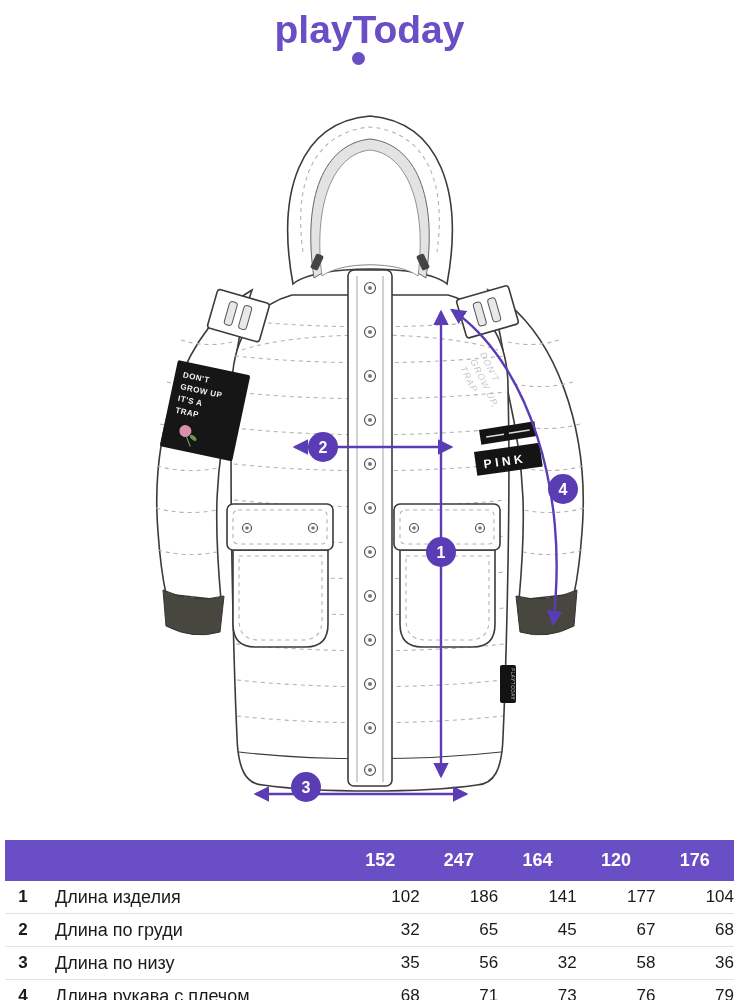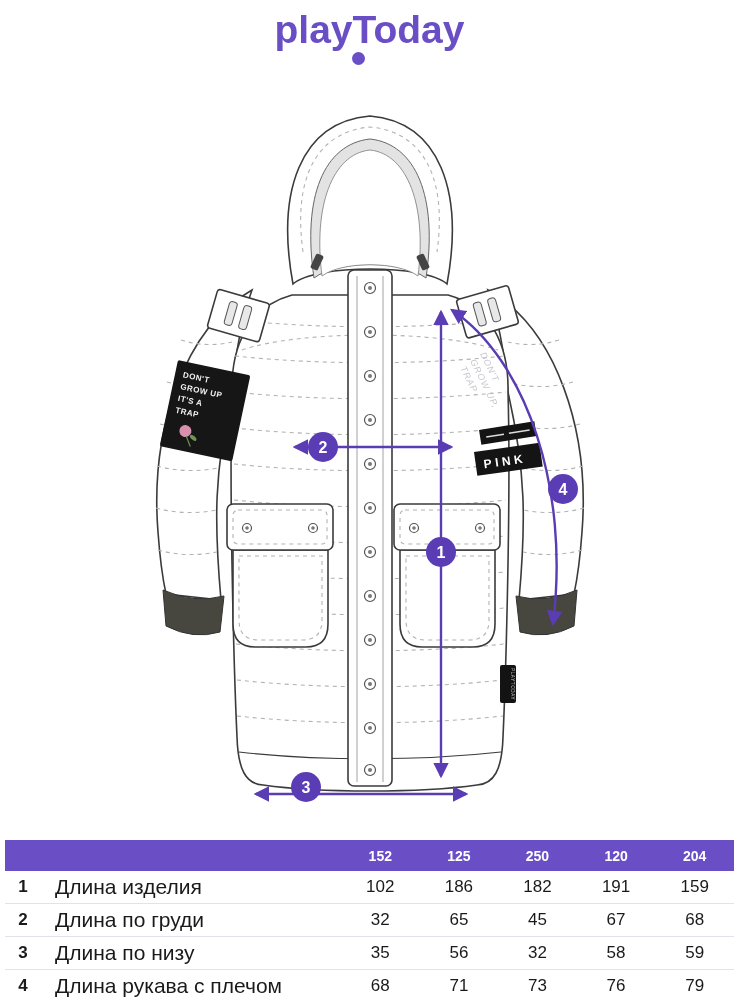--- a/index.html
+++ b/index.html
@@ -15,29 +15,29 @@
     position:absolute;left:352px;top:52px;width:13px;height:13px;
     border-radius:50%;background:#6A4EC5;
   }
   .diagram-wrap{position:absolute;top:92px;left:0;width:739px;height:735px;}
 
   .size-table{
     position:absolute;top:840px;left:5px;width:729px;
     border-collapse:collapse;table-layout:fixed;
   }
   .size-table th{
-    background:#6A4EC5;color:#ffffff;font-size:14px;font-weight:bold;
-    height:31px;text-align:center;padding:0;
+    background:#6A4EC5;color:#ffffff;font-size:18px;font-weight:bold;
+    height:41px;text-align:center;padding:0;
   }
   .size-table td{height:32px;padding:0;color:#1a1a1a;}
   .size-table tbody tr{border-bottom:1px solid #e2e2ea;}
   .size-table tbody tr:last-child{border-bottom:none;}
   td.c-num{font-weight:bold;font-size:17px;text-align:center;}
-  td.c-label{font-size:21px;text-align:left;padding-left:14px;}
-  td.c-val{font-size:17px;text-align:center;}
+  td.c-label{font-size:18px;text-align:left;padding-left:14px;}
+  td.c-val{font-size:17px;text-align:right;}
 
   
   .outline{fill:#ffffff;stroke:#3b3b3b;stroke-width:1.6;}
   .seam{fill:none;stroke:#3b3b3b;stroke-width:1.2;}
   .quilt{fill:none;stroke:#b2b2b2;stroke-width:1.1;stroke-dasharray:4 4;}
   .thin{fill:none;stroke:#8a8a8a;stroke-width:0.8;}
   .snap{fill:#ffffff;stroke:#555;stroke-width:1.2;}
   .snapdot{fill:#777;}
   .arrow{stroke:#5A3CB5;stroke-width:2.4;fill:none;}
   .marker-circle{fill:#5A3CB5;}
@@ -237,53 +237,53 @@
       <col>
       <col>
       <col>
       <col>
   </colgroup>
   <thead>
     <tr>
       <th></th>
       <th></th>
       <th>152</th>
-      <th>125</th>
-      <th>250</th>
+      <th>247</th>
+      <th>164</th>
       <th>120</th>
-      <th>204</th>
+      <th>176</th>
     </tr>
   </thead>
   <tbody>
     <tr>
       <td class="c-num">1</td>
       <td class="c-label">Длина изделия</td>
       <td class="c-val">102</td>
       <td class="c-val">186</td>
-      <td class="c-val">182</td>
-      <td class="c-val">191</td>
-      <td class="c-val">159</td>
+      <td class="c-val">141</td>
+      <td class="c-val">177</td>
+      <td class="c-val">104</td>
     </tr>
     <tr>
       <td class="c-num">2</td>
       <td class="c-label">Длина по груди</td>
       <td class="c-val">32</td>
       <td class="c-val">65</td>
       <td class="c-val">45</td>
       <td class="c-val">67</td>
       <td class="c-val">68</td>
     </tr>
     <tr>
       <td class="c-num">3</td>
       <td class="c-label">Длина по низу</td>
       <td class="c-val">35</td>
       <td class="c-val">56</td>
       <td class="c-val">32</td>
       <td class="c-val">58</td>
-      <td class="c-val">59</td>
+      <td class="c-val">36</td>
     </tr>
     <tr>
       <td class="c-num">4</td>
       <td class="c-label">Длина рукава с плечом</td>
       <td class="c-val">68</td>
       <td class="c-val">71</td>
       <td class="c-val">73</td>
       <td class="c-val">76</td>
       <td class="c-val">79</td>
     </tr>

